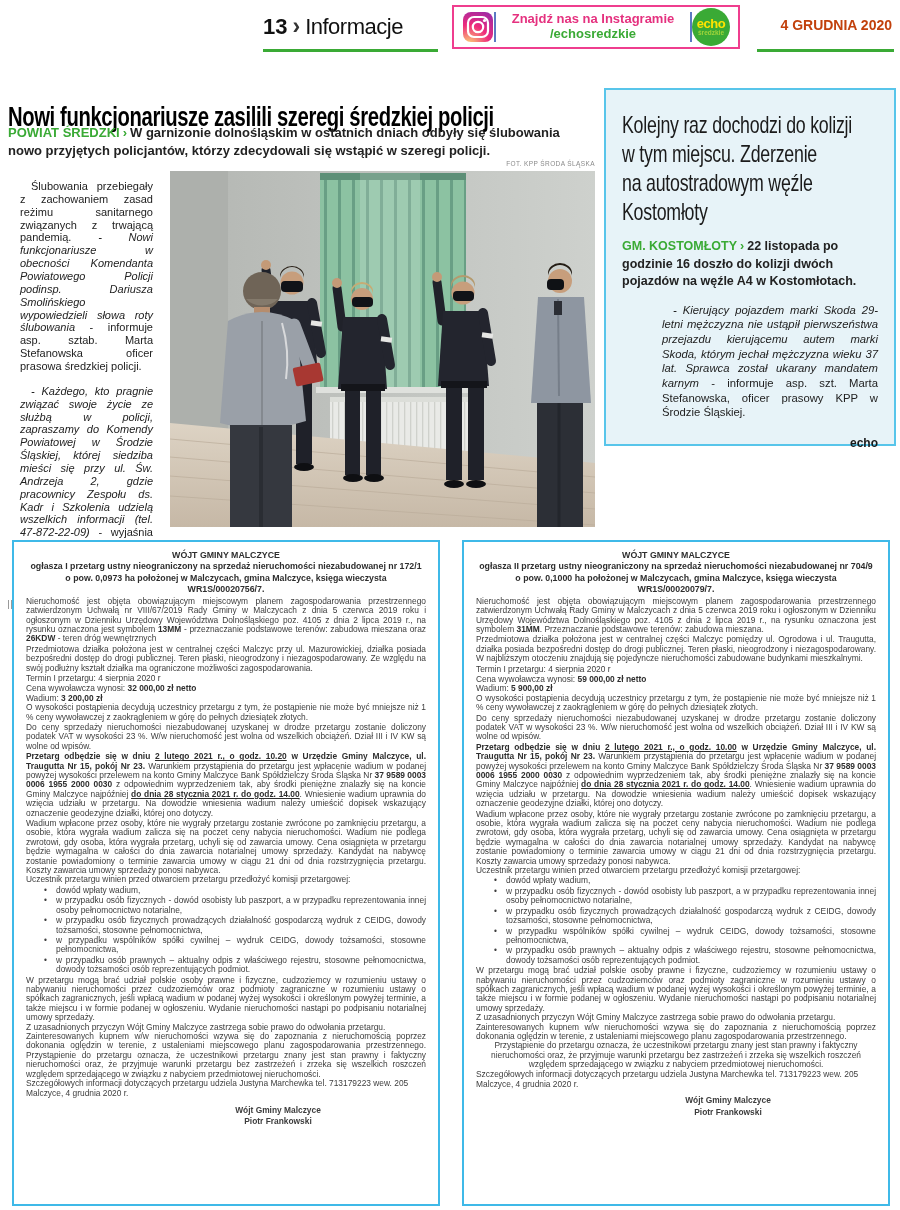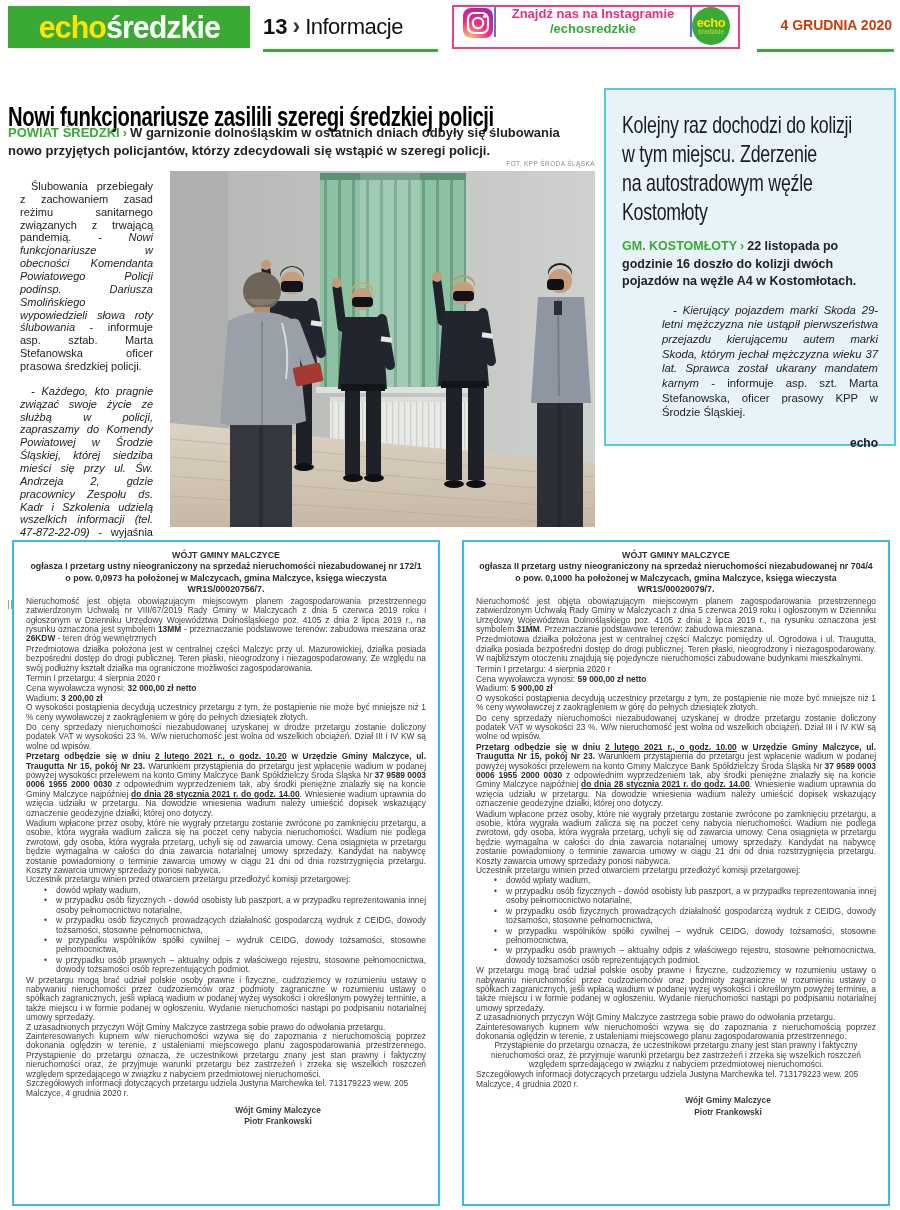--- a/index.html
+++ b/index.html
@@ -13,21 +13,21 @@
   .logo-echo{color:#ffe400;}
   .logo-sredzkie{color:#fff;}
   .pageinfo{position:absolute;left:263px;top:13px;width:180px;}
   .pageinfo .num{font-size:22px;font-weight:700;color:#111;}
   .pageinfo .chev{font-size:23px;font-weight:700;color:#333;margin:0 5px;}
   .pageinfo .sec{font-size:22px;font-weight:400;color:#111;letter-spacing:-0.5px;}
   .grn-line{position:absolute;height:3px;background:#3aaa35;}
   .line-pageinfo{left:263px;top:49px;width:175px;}
   .line-date{left:757px;top:49px;width:137px;}
   .insta-badge{position:absolute;left:452px;top:5px;width:288px;height:44px;border:2px solid #ef3e8e;
-               background:#fff;box-sizing:border-box;display:flex;padding:0 8px;gap:0;}
+               background:#fff;box-sizing:border-box;display:flex;align-items:center;padding:0 8px;gap:0;}
   .ig-sep{width:2px;height:30px;background:#5b79c2;}
   .ig-texts{flex:1;text-align:center;line-height:1.15;}
   .ig-l1{font-size:13px;font-weight:700;color:#e5317f;}
   .ig-l2{font-size:13px;font-weight:700;color:#3aaa35;}
   .echo-circle{width:38px;height:38px;border-radius:50%;background:#3aaa35;display:flex;flex-direction:column;
                align-items:center;justify-content:center;line-height:1;}
   .echo-circle .e1{color:#ffe400;font-weight:700;font-size:13px;letter-spacing:-0.5px;}
   .echo-circle .e2{color:#9fd43a;font-weight:700;font-size:6.5px;}
   .date-box{position:absolute;right:8px;top:17px;font-size:14px;font-weight:700;color:#c2410c;}
 
@@ -72,23 +72,20 @@
   .ad li{position:relative;text-align:justify;margin:1px 0;}
   .ad li::before{content:"•";position:absolute;left:-12px;}
   .ad .center{text-align:center;}
   .ad .sign{margin-top:6px;width:46%;margin-left:40%;text-align:center;font-weight:700;line-height:1.35;}
 </style>
 </head>
 <body>
 
 <div class="page">
 
-  <div class="logo-box">
-    <div class="t"><span class="logo-echo">echo</span><span class="logo-sredzkie">średzkie</span></div>
-  </div>
 
   <div class="pageinfo">
     <span class="num">13</span><span class="chev">›</span><span class="sec">Informacje</span>
   </div>
   <div class="grn-line line-pageinfo"></div>
 
   <div class="insta-badge">
     <svg width="32" height="32" viewBox="0 0 32 32">
       <defs>
         <radialGradient id="igg" cx="20%" cy="110%" r="150%">
@@ -292,21 +289,21 @@
     <div class="sign">
       <div>Wójt Gminy Malczyce</div>
       <div>Piotr Frankowski</div>
     </div>
   </div>
 
   <div class="ad ad-right">
 
     <div class="ad-title">
       <span>WÓJT GMINY MALCZYCE</span>
-      <span>ogłasza II przetarg ustny nieograniczony na sprzedaż nieruchomości niezabudowanej nr 704/4</span>
+      <span>ogłasza II przetarg ustny nieograniczony na sprzedaż nieruchomości niezabudowanej nr 704/9</span>
       <span>o pow. 0,1000 ha położonej w Malczycach, gmina Malczyce, księga wieczysta WR1S/00020079/7.</span>
     </div>
     <p><span>Nieruchomość jest objęta obowiązującym miejscowym planem zagospodarowania przestrzennego zatwierdzonym Uchwałą Rady Gminy w Malczycach z dnia 5 czerwca 2019 roku i ogłoszonym w Dzienniku Urzędowy Województwa Dolnośląskiego poz. 4105 z dnia 2 lipca 2019 r., na rysunku oznaczona jest symbolem </span><b>31MM</b><span>. Przeznaczanie podstawowe terenów: zabudowa mieszana.</span></p>
     <p>Przedmiotowa działka położona jest w centralnej części Malczyc pomiędzy ul. Ogrodowa i ul. Traugutta, działka posiada bezpośredni dostęp do drogi publicznej. Teren płaski, nieogrodzony i niezagospodarowany. W najbliższym otoczeniu znajdują się pojedyncze nieruchomości zabudowane budynkami mieszkalnymi.</p>
     <p>Termin I przetargu: 4 sierpnia 2020 r</p>
     <p style="margin-bottom:0"><span>Cena wywoławcza wynosi: </span><b>59 000,00 zł netto</b><br>
       <span>Wadium: </span><b>5 900,00 zł</b><br>
       <span>O wysokości postąpienia decydują uczestnicy przetargu z tym, że postąpienie nie może być mniejsze niż 1 % ceny wywoławczej z zaokrągleniem w górę do pełnych dziesiątek złotych.</span></p>
     <p>Do ceny sprzedaży nieruchomości niezabudowanej uzyskanej w drodze przetargu zostanie doliczony podatek VAT w wysokości 23 %. W/w nieruchomość jest wolna od wszelkich obciążeń. Dział III i IV KW są wolne od wpisów.</p>
     <p><b>Przetarg odbędzie się w dniu </b><b class="u">2 lutego 2021 r., o godz. 10.00</b><b> w Urzędzie Gminy Malczyce, ul. Traugutta Nr 15, pokój Nr 23.</b><span> Warunkiem przystąpienia do przetargu jest wpłacenie wadium w podanej powyżej wysokości przelewem na konto Gminy Malczyce Bank Spółdzielczy Środa Śląska Nr </span><b>37 9589 0003 0006 1955 2000 0030</b><span> z odpowiednim wyprzedzeniem tak, aby środki pieniężne znalazły się na koncie Gminy Malczyce najpóźniej </span><b class="u">do dnia 28 stycznia 2021 r. do godz. 14.00</b><span>. Wniesienie wadium uprawnia do wzięcia udziału w przetargu. Na dowodzie wniesienia wadium należy umieścić dopisek wskazujący oznaczenie geodezyjne działki, której ono dotyczy.</span></p>

